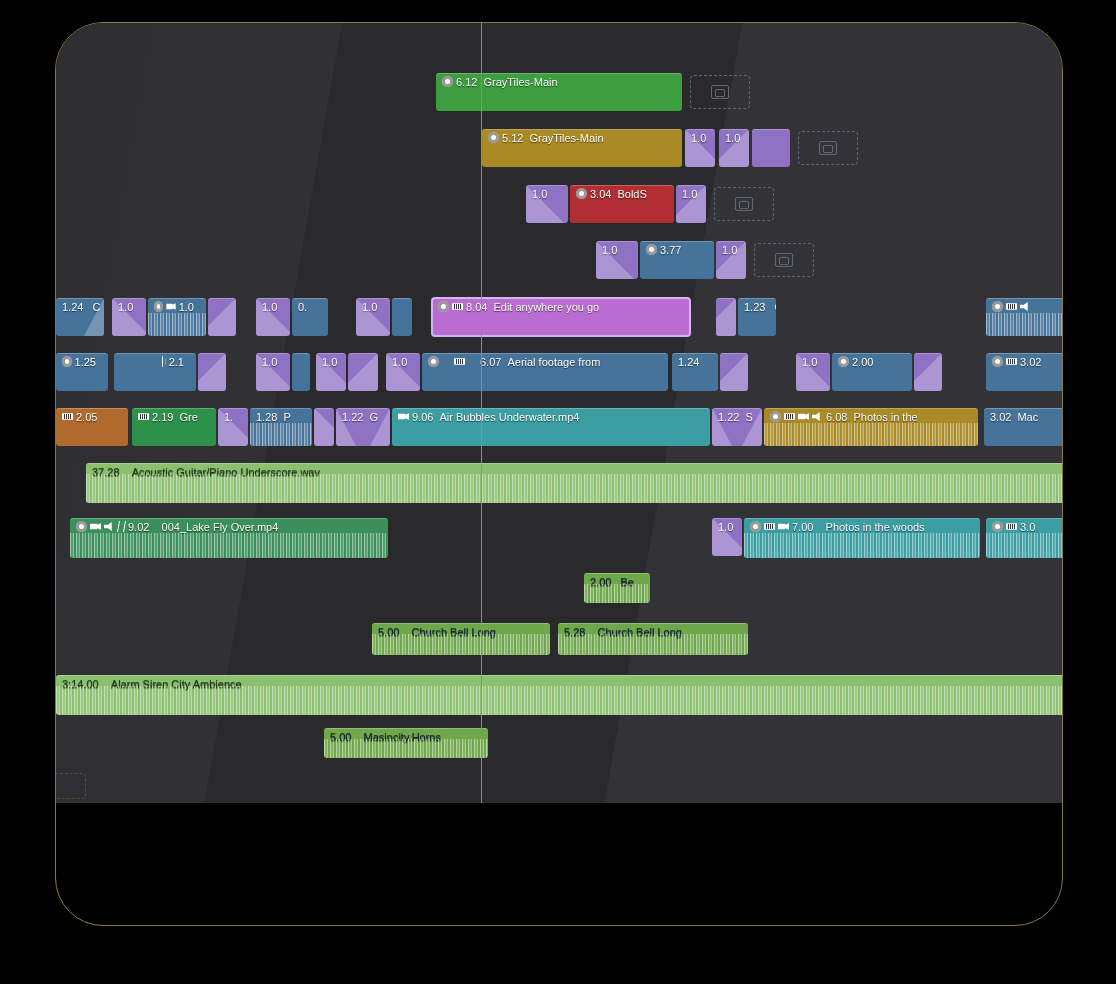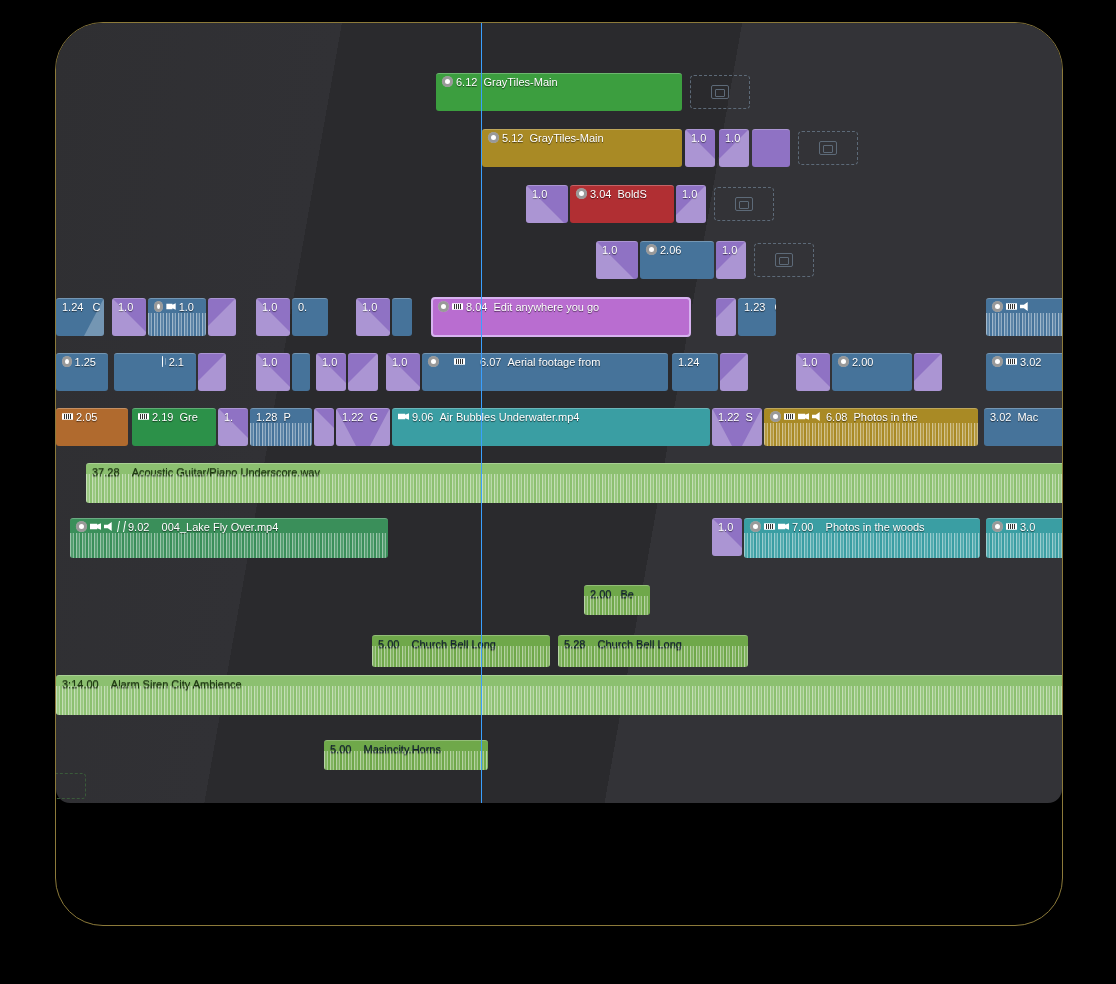--- a/index.html
+++ b/index.html
@@ -16,21 +16,20 @@
     border: 1px solid #8c7a3a;
     border-radius: 48px;
     overflow: hidden;
     background: #000;
   }
   .timeline {
     position: absolute;
     left: 0; top: 0;
     width: 100%; height: 780px;
     background: linear-gradient(100deg, #2f2f32 0%, #313135 25%, #2a2a2d 25%, #2a2a2d 60%, #333337 60%, #333337 100%);
-    border-radius: 14px;
   }
   .playhead {
     position: absolute;
     left: 425px; top: 0;
     width: 0;
     height: 780px;
     border-left: 1px solid #3aa0ff;
     z-index: 500;
     pointer-events: none;
   }
@@ -102,21 +101,21 @@
   .c-green  { background:#3c9e3f; }
   .c-olive  { background:#a98a25; }
   .c-red    { background:#b12f33; }
   .c-purple { background:#8f72c4; }
   .c-steel  { background:#46739a; }
   .c-teal   { background:#3a9ea3; }
   .c-brown  { background:#b06a2e; }
   .c-green2 { background:#2c9149; }
   .c-magenta{ background:#b96dd0; }
   .c-grteal { background:#3a8f5a; }
-  .c-audiog { background:#6fa84a;margin-top:12px; }
+  .c-audiog { background:#6fa84a; }
   .c-audiogL{ background:#8cc070; }
   
   .trans { background:#8f72c4; }
   .trans::before { content:''; position:absolute; left:0; bottom:0; border-bottom:38px solid rgba(255,255,255,0.25); border-right:38px solid transparent; }
   .trans.flip::before { left:auto; right:0; border-right:none; border-left:38px solid transparent; }
   .edit-selected {
     outline: 2px solid #d7b3f0;
     outline-offset: -1px;
   }
   .label { pointer-events:none; }
@@ -164,21 +163,21 @@
       </div>
     <div class="dashed" style="left:658px; top:164px; width:60px;">
         <span class="clipicon"></span>
       </div>
 
     <div class="clip trans" style="left:540px; top:218px; width:42px;">
         <span class="label dur">1.0</span>
       </div>
     <div class="clip c-steel" style="left:584px; top:218px; width:74px;">
       <span class="icon disc"></span>
-      <span class="label dur">2.06</span>
+      <span class="label dur">3.77</span>
     </div>
     <div class="clip trans flip" style="left:660px; top:218px; width:30px;">
         <span class="label dur">1.0</span>
       </div>
     <div class="dashed" style="left:698px; top:220px; width:60px;">
         <span class="clipicon"></span>
       </div>
 
     <div class="clip c-steel triangles tri-br" style="left:0px; top:275px; width:48px;">
         <span class="label"><span class="dur">1.24</span> <span>C</span></span>

